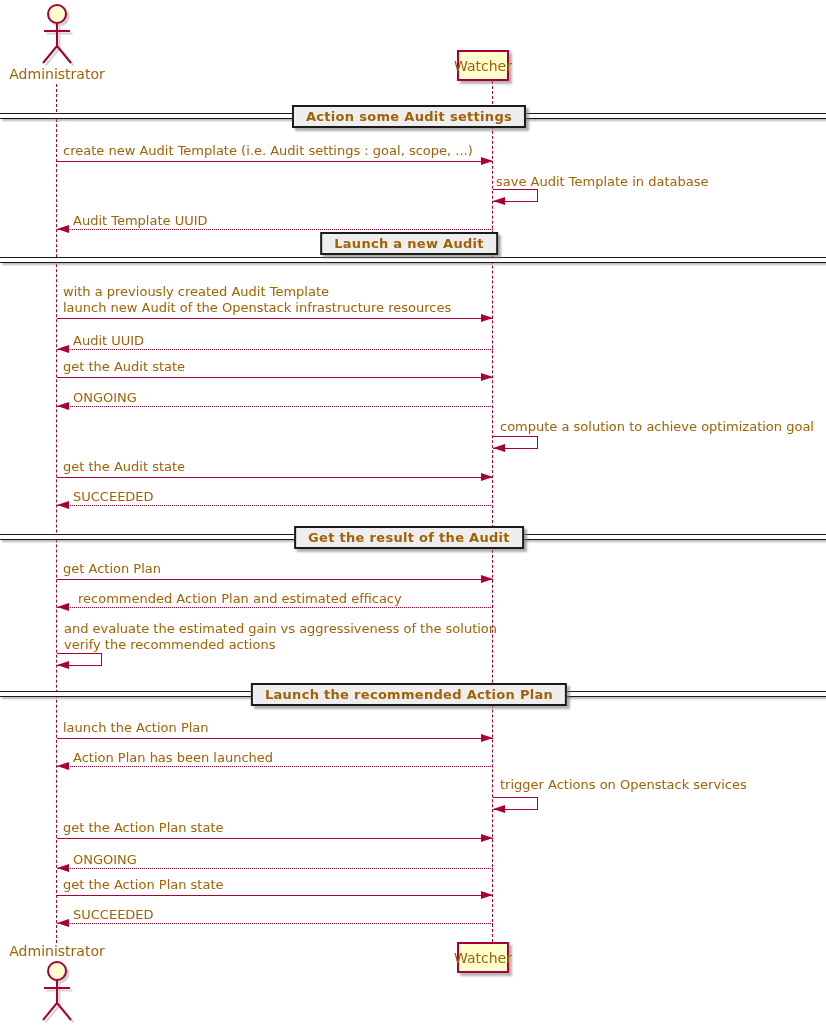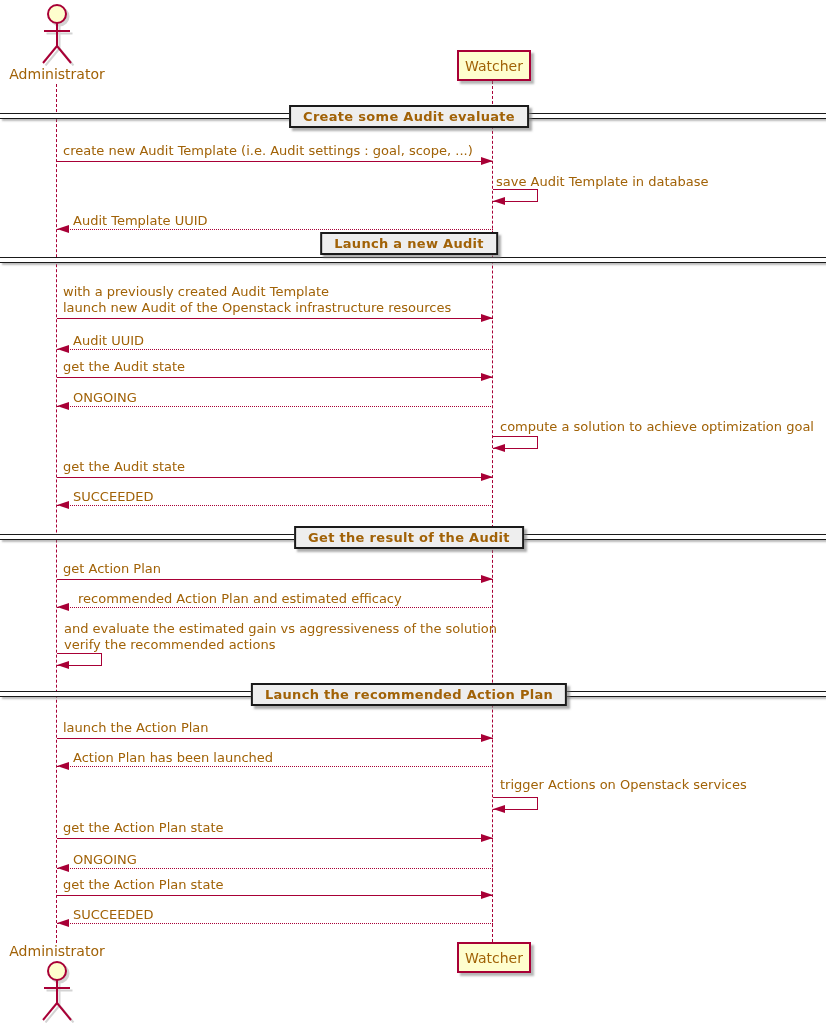--- a/index.html
+++ b/index.html
@@ -6,21 +6,21 @@
   #stage{
     position:relative;width:826px;height:1030px;background:#ffffff;
     font-family:"DejaVu Sans","Liberation Sans",sans-serif;color:#a16207;
     overflow:hidden;
   }
   .lifeline{position:absolute;width:0;border-left:1.5px dashed #A80036;}
   #ll-admin{left:56px;top:84px;height:859px;}
   #ll-watcher{left:492px;top:81px;height:861px;}
 
   .participant{
-    position:absolute;left:457px;width:74px;height:31px;box-sizing:border-box;
+    position:absolute;left:457px;width:52px;height:31px;box-sizing:border-box;
     background:#FEFECE;border:2px solid #A80036;
     display:flex;align-items:center;justify-content:center;
     font-size:14px;box-shadow:3px 3px 2px rgba(120,120,120,.55);
   }
   #watcher-top{top:50px;}
   #watcher-bottom{top:942px;}
 
   .actor-svg{position:absolute;left:24px;}
   #admin-figure-top{top:2px;}
   #admin-figure-bottom{top:959px;}
@@ -74,21 +74,21 @@
       <line x1="33" y1="44" x2="19" y2="61"></line>
       <line x1="33" y1="44" x2="47" y2="61"></line>
     </g>
   </svg>
   <div class="actor-label" id="admin-label-top">Administrator</div>
 
   <div class="participant" id="watcher-top">Watcher</div>
 
   <div id="events">
       <div class="divider-rule" style="top: 113px;"></div>
-      <div class="divider-box" style="top: 105px;"><span>Create some Audit evaluate</span></div>
+      <div class="divider-box" style="top: 105px;"><span>Action some Audit settings</span></div>
       <div class="msg-line" style="top: 161px; left: 57px; width: 436px;"></div>
       <div class="arrowhead ah-right" style="top: 157px; left: 481px;"></div>
       <div class="msg-text" style="top: 143px; left: 63px;">
         <div>create new Audit Template (i.e. Audit settings : goal, scope, ...)</div>
       </div>
       <div class="msg-text" style="top: 174px; left: 496px;">
         <div>save Audit Template in database</div>
       </div>
       <div class="self-loop" style="top: 189px; left: 493px;"></div>
       <div class="arrowhead ah-left" style="top: 197px; left: 493px;"></div>

